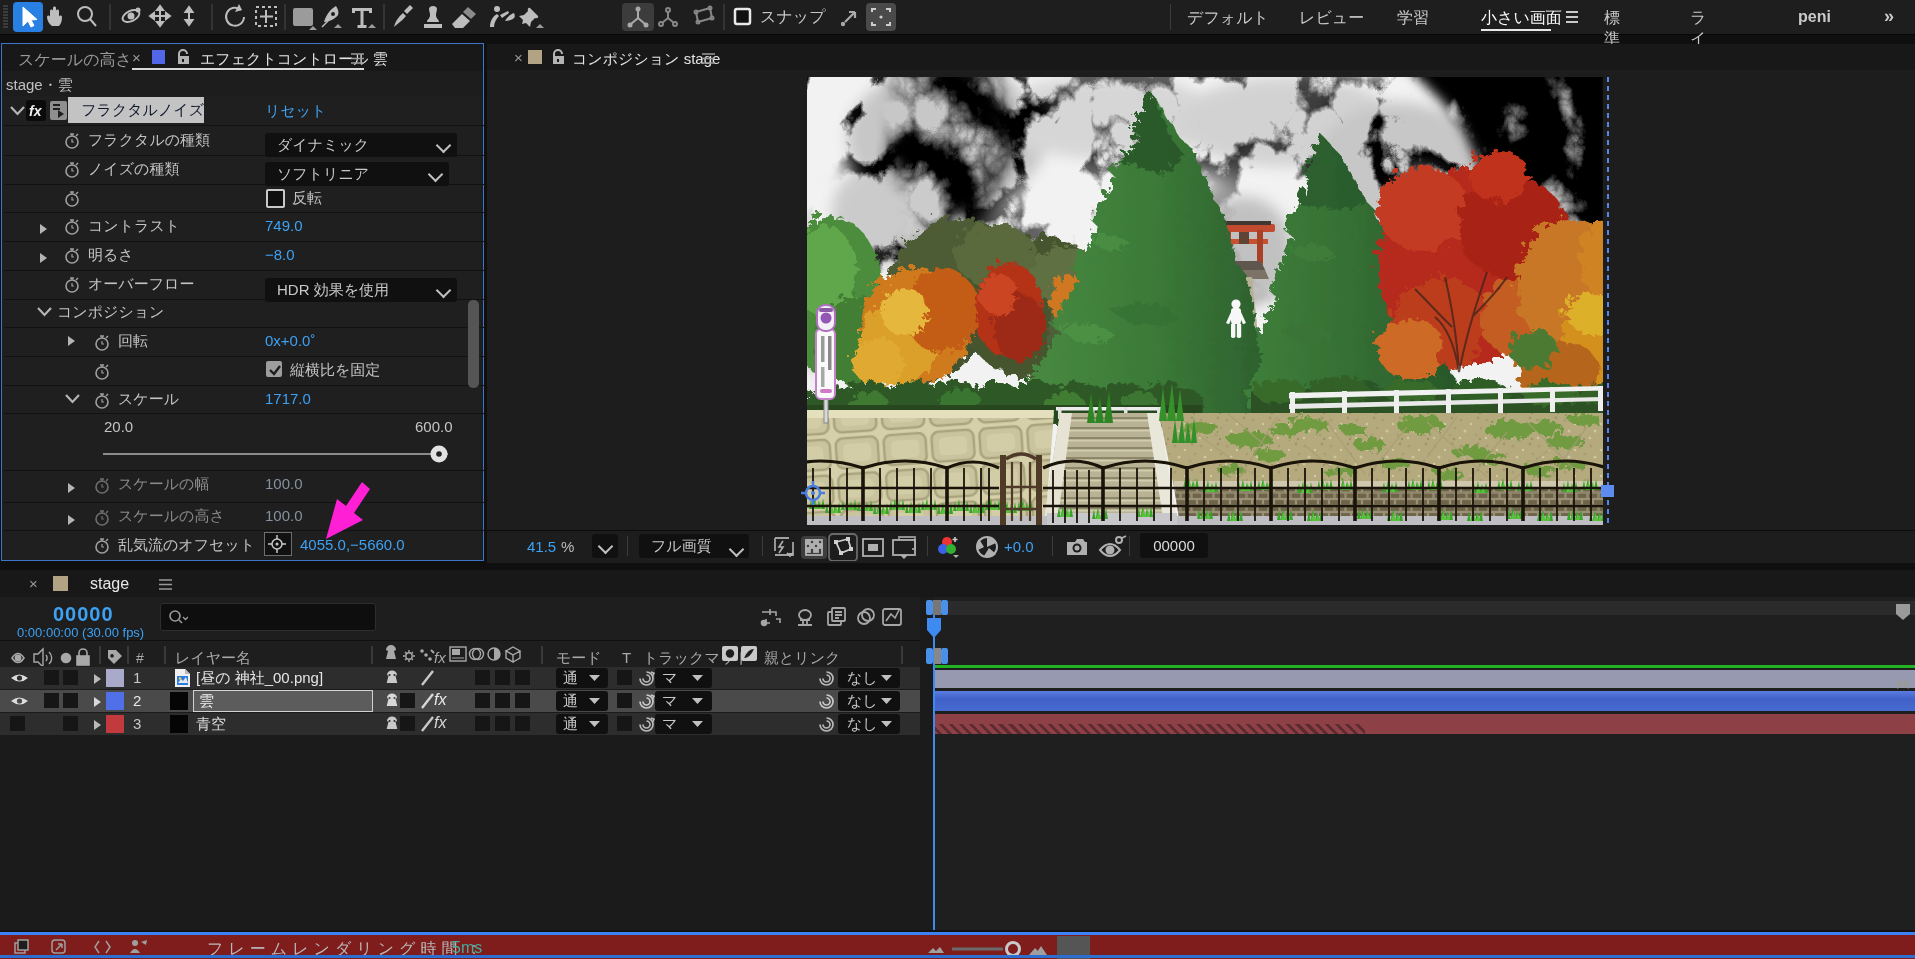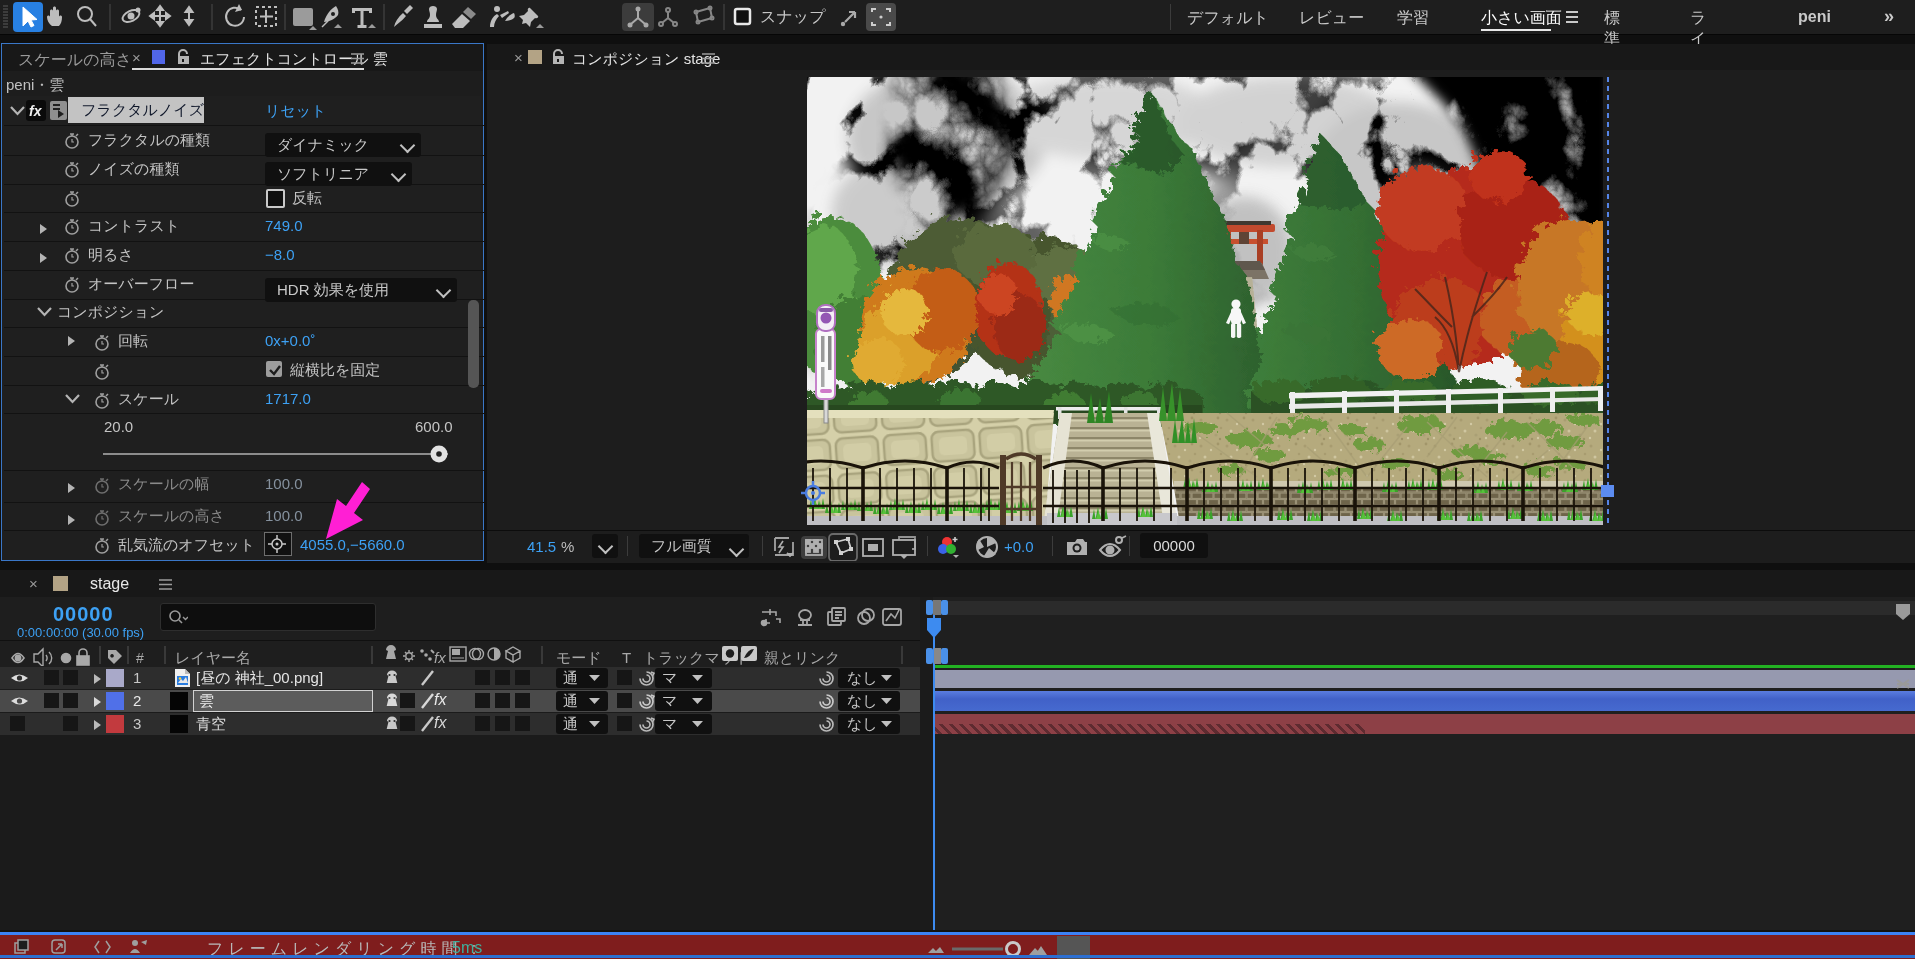--- a/index.html
+++ b/index.html
@@ -125,21 +125,21 @@
 <svg class="abs" style="left:174px;top:4px" width="16" height="18">
       <path d="M3 8 v-2 a4 4 0 0 1 8 0" fill="none" stroke="#b4b4b4" stroke-width="2"></path>
       <rect x="2" y="8" width="11" height="8" fill="#b4b4b4"></rect>
       <rect x="6" y="11" width="2" height="3" fill="#181818"></rect>
     </svg>
 <span class="abs" style="left:198px;top:6px;font-size:15px;color:#e4e4e4">エフェクトコントロール 雲</span>
 <svg class="abs" style="left:348px;top:8px" width="16" height="14">
       <path d="M1 2h13M1 6.5h13M1 11h13" stroke="#9a9a9a" stroke-width="1.6"></path>
     </svg>
 <div class="abs" style="left:130px;top:24px;width:232px;height:2px;background:#d9d9d9"></div>
-<span class="abs" style="left:4px;top:32px;font-size:15px;color:#c0c0c0">peni・雲</span>
+<span class="abs" style="left:4px;top:32px;font-size:15px;color:#c0c0c0">stage・雲</span>
 
 <div id="ecrows" class="abs" style="left:0;top:52px;width:479px;height:464px;background:#1f1f1f;font-size:15px;color:#c4c4c4">
 
 <div class="rowline" style="top:29px"></div>
       <div class="rowline" style="top:59px"></div>
       <div class="rowline" style="top:88px"></div>
       <div class="rowline" style="top:116px"></div>
       <div class="rowline" style="top:145px"></div>
       <div class="rowline" style="top:174px"></div>
       <div class="rowline" style="top:203px"></div>
@@ -227,22 +227,22 @@
       <span class="abs" style="left:263px;top:411px;color:#85919e">100.0</span>
 <span class="abs" style="left:116px;top:440px">乱気流のオフセット</span>
 <span class="abs blue" style="left:298px;top:440px">4055.0,−5660.0</span>
 <div class="abs" style="left:262px;top:436px;width:26px;height:22px;background:#111;border:1px solid #6e6e6e"></div>
 <svg class="abs" style="left:266px;top:439px" width="18" height="18">
         <circle cx="9" cy="9" r="5" fill="none" stroke="#c8c8c8" stroke-width="1.5"></circle>
         <circle cx="9" cy="9" r="1.5" fill="#c8c8c8"></circle>
         <path d="M9 0v4M9 14v4M0 9h4M14 9h4" stroke="#c8c8c8" stroke-width="1.5"></path>
       </svg>
 
-<div class="dd" style="left:263px;top:37px;width:156px;height:24px"><span style="margin-left:12px">ダイナミック</span><span class="ch chev" style="transform:rotate(45deg);margin-top:3px"></span></div>
-<div class="dd" style="left:263px;top:66px;width:147px;height:24px"><span style="margin-left:12px">ソフトリニア</span><span class="ch chev" style="transform:rotate(45deg);margin-top:3px"></span></div>
+<div class="dd" style="left:263px;top:37px;width:192px;height:24px"><span style="margin-left:12px">ダイナミック</span><span class="ch chev" style="transform:rotate(45deg);margin-top:3px"></span></div>
+<div class="dd" style="left:263px;top:66px;width:184px;height:24px"><span style="margin-left:12px">ソフトリニア</span><span class="ch chev" style="transform:rotate(45deg);margin-top:3px"></span></div>
 <div class="dd" style="left:263px;top:182px;width:192px;height:24px"><span style="margin-left:12px">HDR 効果を使用</span><span class="ch chev" style="transform:rotate(45deg);margin-top:3px"></span></div>
 
 <div class="abs" style="left:264px;top:93px;width:15px;height:15px;background:#0f0f0f;border:2px solid #c9c9c9;border-radius:2px"></div>
 <div class="abs" style="left:264px;top:265px;width:16px;height:16px;background:#9d9d9d;border-radius:2px"></div>
 <svg class="abs" style="left:266px;top:267px" width="14" height="14">
         <path d="M2 7l4 4 6-8" fill="none" stroke="#1d1d1d" stroke-width="2.4"></path>
       </svg>
 </div>
 <div class="abs" style="left:466px;top:256px;width:11px;height:88px;background:#555;border-radius:5px"></div>
 </div>

